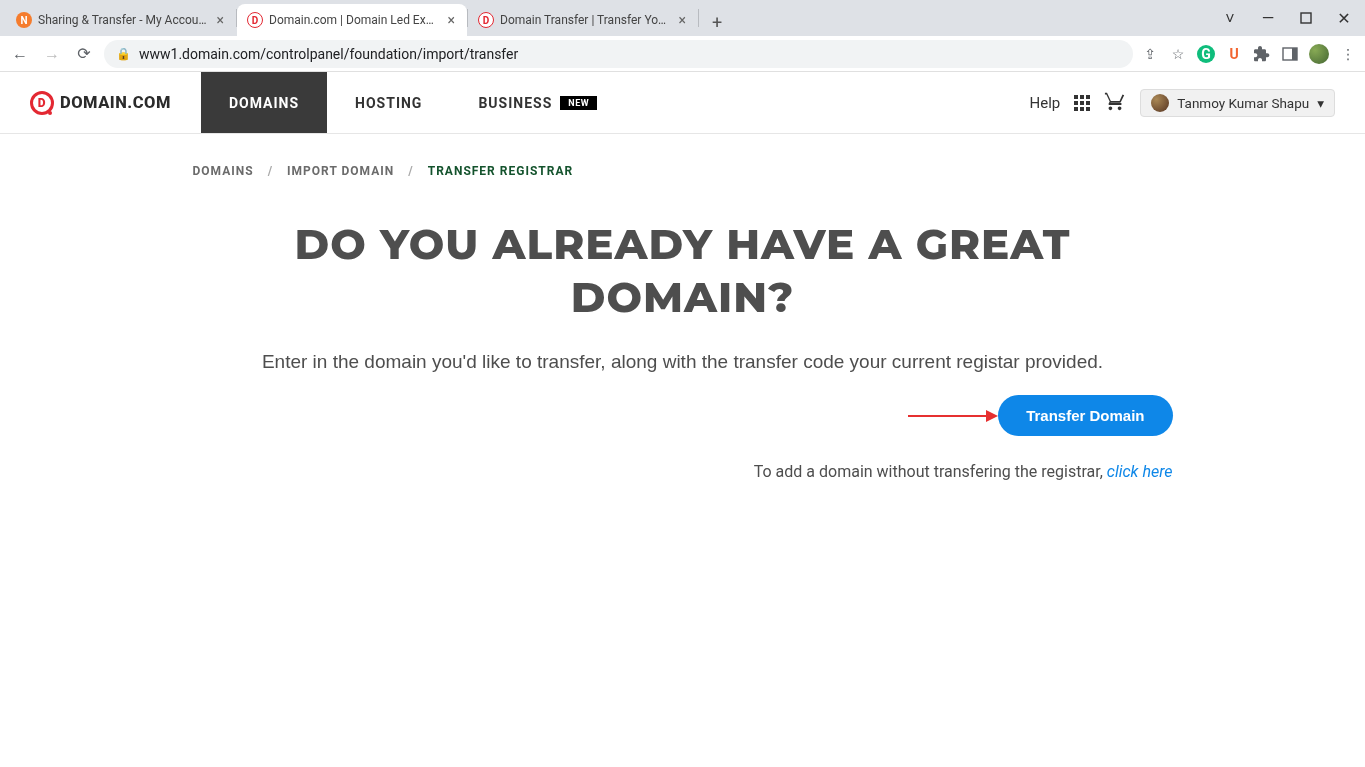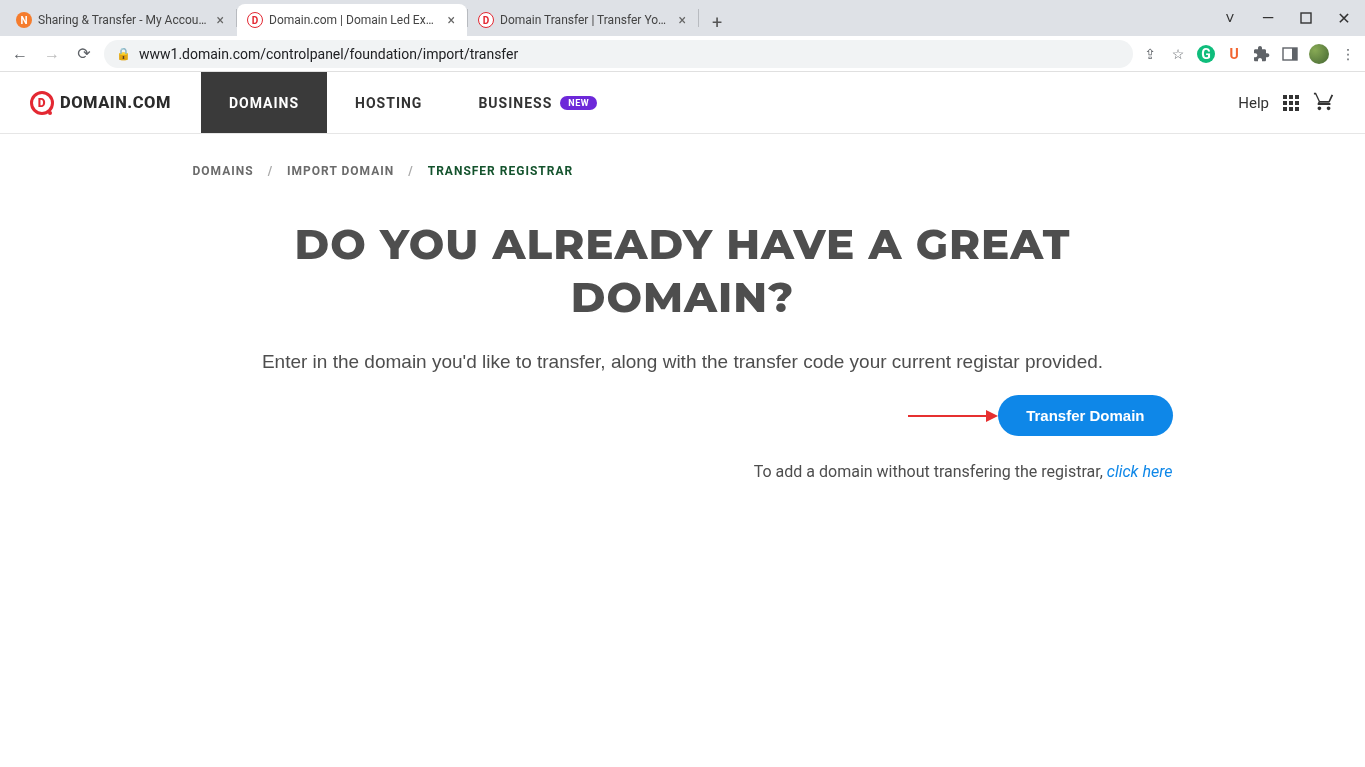--- a/index.html
+++ b/index.html
@@ -30,21 +30,21 @@
 .avatar-small { width:20px; height:20px; border-radius:50%; background: radial-gradient(circle at 30% 30%, #8a5, #463); cursor:pointer; }
 
 
 .site-header { height:62px; border-bottom:1px solid #e6e6e6; display:flex; align-items:stretch; padding-left:30px; }
 .logo { display:flex; align-items:center; gap:6px; font-weight:800; font-size:16.5px; letter-spacing:0.5px; color:#2b2b2b; margin-right:30px; }
 .logo-mark { width:24px; height:24px; border:3px solid #e32832; border-radius:50%; display:flex; align-items:center; justify-content:center; color:#e32832; font-weight:900; font-size:12px; position:relative; }
 .logo-mark::after { content:""; position:absolute; bottom:-3px; right:-1px; width:4px; height:4px; border-radius:50%; background:#e32832; }
 .main-nav { display:flex; align-items:stretch; }
 .nav-item { display:flex; align-items:center; padding:0 28px; font-weight:700; font-size:14px; letter-spacing:1px; color:#333; cursor:pointer; }
 .nav-item.active { background:#3a3a3a; color:#fff; }
-.badge-new { background:#6d28d9; color:#fff; font-size:9px; font-weight:700; padding:2px 8px; border-radius:7px; margin-left:8px; letter-spacing:0.5px; }
+.badge-new { background:#000000; color:#fff; font-size:9px; font-weight:700; padding:2px 8px; border-radius:0; margin-left:8px; letter-spacing:0.5px; }
 .header-right { margin-left:auto; display:flex; align-items:center; gap:14px; padding-right:30px; }
 .header-right .help { font-size:15px; color:#333; cursor:pointer; }
 .apps-icon { display:grid; grid-template-columns:repeat(3,4px); grid-template-rows:repeat(3,4px); gap:2px; cursor:pointer; }
 .apps-icon span { background:#333; width:4px; height:4px; }
 .cart-icon svg { width:22px; height:22px; }
 .user-chip { display:flex; align-items:center; gap:8px; background:#f1f1f1; border:1px solid #ddd; border-radius:4px; padding:4px 10px; font-size:13.5px; color:#333; cursor:pointer; }
 .user-chip .ua { width:18px; height:18px; border-radius:50%; background: radial-gradient(circle at 30% 30%, #a85, #532); }
 
 
 .page { padding:30px 0 0 0; }
@@ -158,20 +158,25 @@
         <span></span>
         <span></span>
         <span></span>
         <span></span>
         <span></span>
         <span></span>
       </span>
     <span class="cart-icon"><svg viewBox="0 0 24 24">
           <path fill="#333" d="M7 18c-1.1 0-2 .9-2 2s.9 2 2 2 2-.9 2-2-.9-2-2-2zm10 0c-1.1 0-2 .9-2 2s.9 2 2 2 2-.9 2-2-.9-2-2-2zM7.2 14h9.5c.7 0 1.4-.4 1.7-1l3.6-7.2-1.8-.9L17 12H7.5L3.3 3H1v2h1.6l3.6 7.6L5 15c-.3.6.1 1.3.8 1.3H19v-2H7.2z"></path>
         </svg></span>
+    <div class="user-chip">
+      <span class="ua"></span>
+      <span>Tanmoy Kumar Shapu</span>
+      <span>▾</span>
+    </div>
   </div>
 </div>
 
 <div class="page">
   <div class="container">
     <div class="breadcrumb">
       <a>DOMAINS</a>
       <span class="sep">/</span>
       <a>IMPORT DOMAIN</a>
       <span class="sep">/</span>

